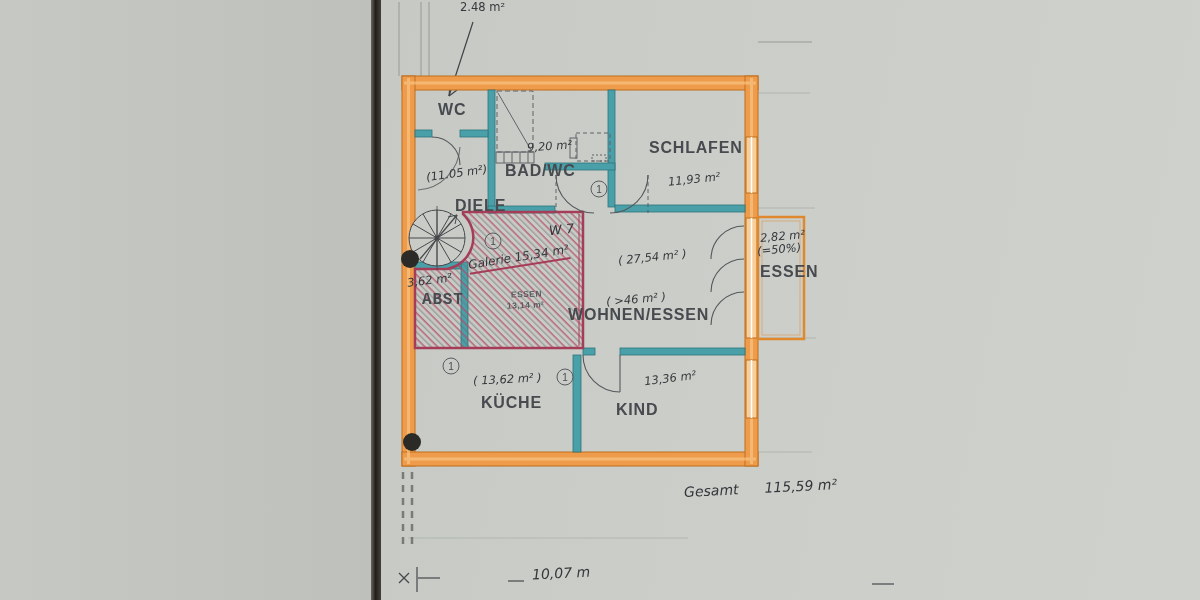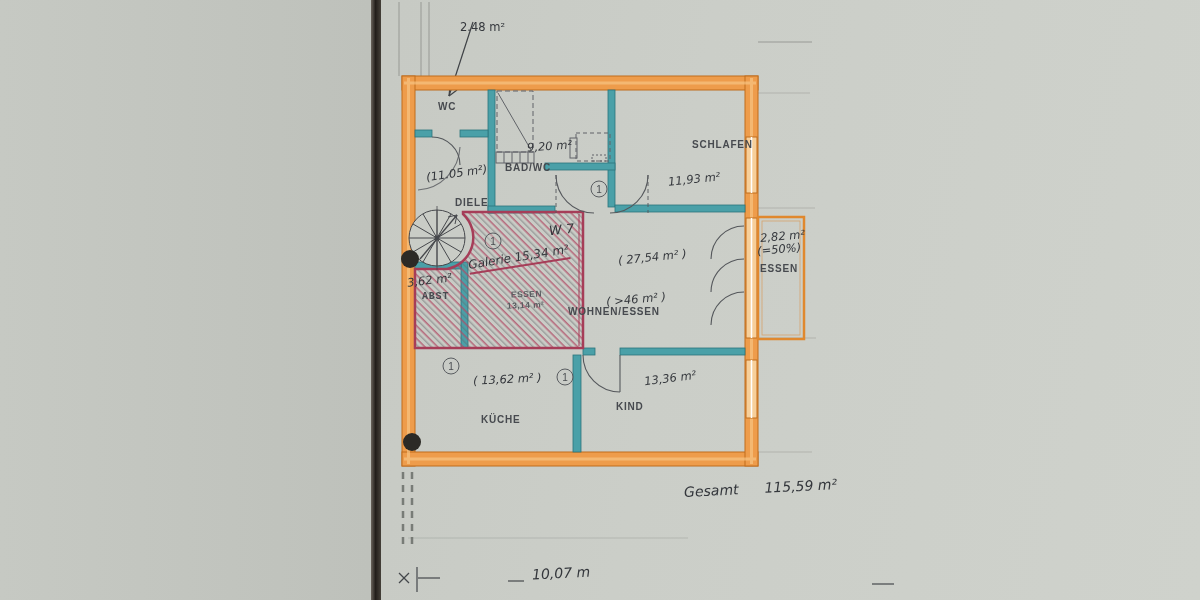--- a/index.html
+++ b/index.html
@@ -5,21 +5,21 @@
   html,body{margin:0;padding:0;background:#9a9d98;}
   .photo{position:relative;width:1200px;height:600px;overflow:hidden;
          background:linear-gradient(100deg,#c2c5bf,#cbcec8 55%,#cfd2cc);
          font-family:"Liberation Sans",sans-serif;}
   .left-page{position:absolute;left:0;top:0;width:371px;height:600px;
          background:linear-gradient(90deg,#c6c9c3,#bec1bb);}
   .strip{position:absolute;left:371px;top:0;width:10px;height:600px;
          background:linear-gradient(90deg,#6a645c,#221e1a 45%,#454039);}
   svg.plan{position:absolute;left:0;top:0;}
   .lbl{position:absolute;white-space:nowrap;pointer-events:none;}
-  .print{color:#474a4f;font-size:10px;letter-spacing:.8px;font-weight:bold;
+  .print{color:#474a4f;font-size:16px;letter-spacing:.8px;font-weight:bold;
          font-family:"Liberation Sans",sans-serif;}
   .print.small{font-size:8.5px;letter-spacing:.4px;color:#5a5d61;}
   .hand{color:#34373c;font-size:11.5px;font-style:italic;
         font-family:"DejaVu Sans",sans-serif;}
   .hand.big{font-size:14px;}
   .underline-red{border-bottom:2px solid #a63d58;padding-bottom:1px;}
 </style>
 </head>
 <body>
 
@@ -181,31 +181,31 @@
       </g>
       <g>
         <circle cx="565" cy="377" r="8" fill="rgba(201,204,198,0.55)" stroke="#595c60"></circle>
         <text x="565" y="381" text-anchor="middle">1</text>
       </g>
     </g>
   </svg>
 
   <div class="lbl print" style="left:438px;top:101px;">WC</div>
   <div class="lbl print" style="left:505px;top:162px;">BAD/WC</div>
-  <div class="lbl print" style="left:692px;top:139px;">SCHLAFEN</div>
+  <div class="lbl print" style="left:649px;top:139px;">SCHLAFEN</div>
   <div class="lbl print" style="left:455px;top:197px;">DIELE</div>
   <div class="lbl print" style="left:760px;top:263px;">ESSEN</div>
   <div class="lbl print" style="left:568px;top:278px;margin-top:28px;">WOHNEN/ESSEN</div>
   <div class="lbl print small" style="left:511px;top:289px;transform:rotate(-2deg);">ESSEN</div>
   <div class="lbl print small" style="left:507px;top:300px;transform:rotate(-2deg);">13,14 m²</div>
   <div class="lbl print" style="left:422px;top:291px;font-family:Liberation Mono, monospace;">ABST</div>
-  <div class="lbl print" style="left:481px;top:414px;">KÜCHE</div>
+  <div class="lbl print" style="left:481px;top:394px;">KÜCHE</div>
   <div class="lbl print" style="left:616px;top:401px;">KIND</div>
 
-  <div class="lbl hand" style="left:460px;top:20px;font-style:normal;text-align:right;">2.48 m²</div>
+  <div class="lbl hand" style="left:460px;top:0;font-style:normal;text-align:right;">2.48 m²</div>
   <div class="lbl hand" style="left:527px;top:139px;transform:rotate(-4deg);">9,20 m²</div>
   <div class="lbl hand" style="left:426px;top:166px;transform:rotate(-8deg);">(11.05 m²)</div>
   <div class="lbl hand" style="left:668px;top:172px;transform:rotate(-6deg);">11,93 m²</div>
   <div class="lbl hand" style="left:760px;top:229px;transform:rotate(-5deg);">2,82 m²</div>
   <div class="lbl hand" style="left:757px;top:242px;transform:rotate(-5deg);">(=50%)</div>
   <div class="lbl hand" style="left:618px;top:250px;transform:rotate(-6deg);">( 27,54 m² )</div>
   <div class="lbl hand" style="left:606px;top:292px;transform:rotate(-5deg);">( &gt;46 m² )</div>
   <div class="lbl hand" style="left:549px;top:222px;transform:rotate(-6deg);font-size:13px;">W 7</div>
   <div class="lbl hand underline-red" style="left:468px;top:250px;transform:rotate(-9deg);font-size:12px;">Galerie 15,34 m²</div>
   <div class="lbl hand" style="left:407px;top:273px;transform:rotate(-7deg);">3,62 m²</div>

